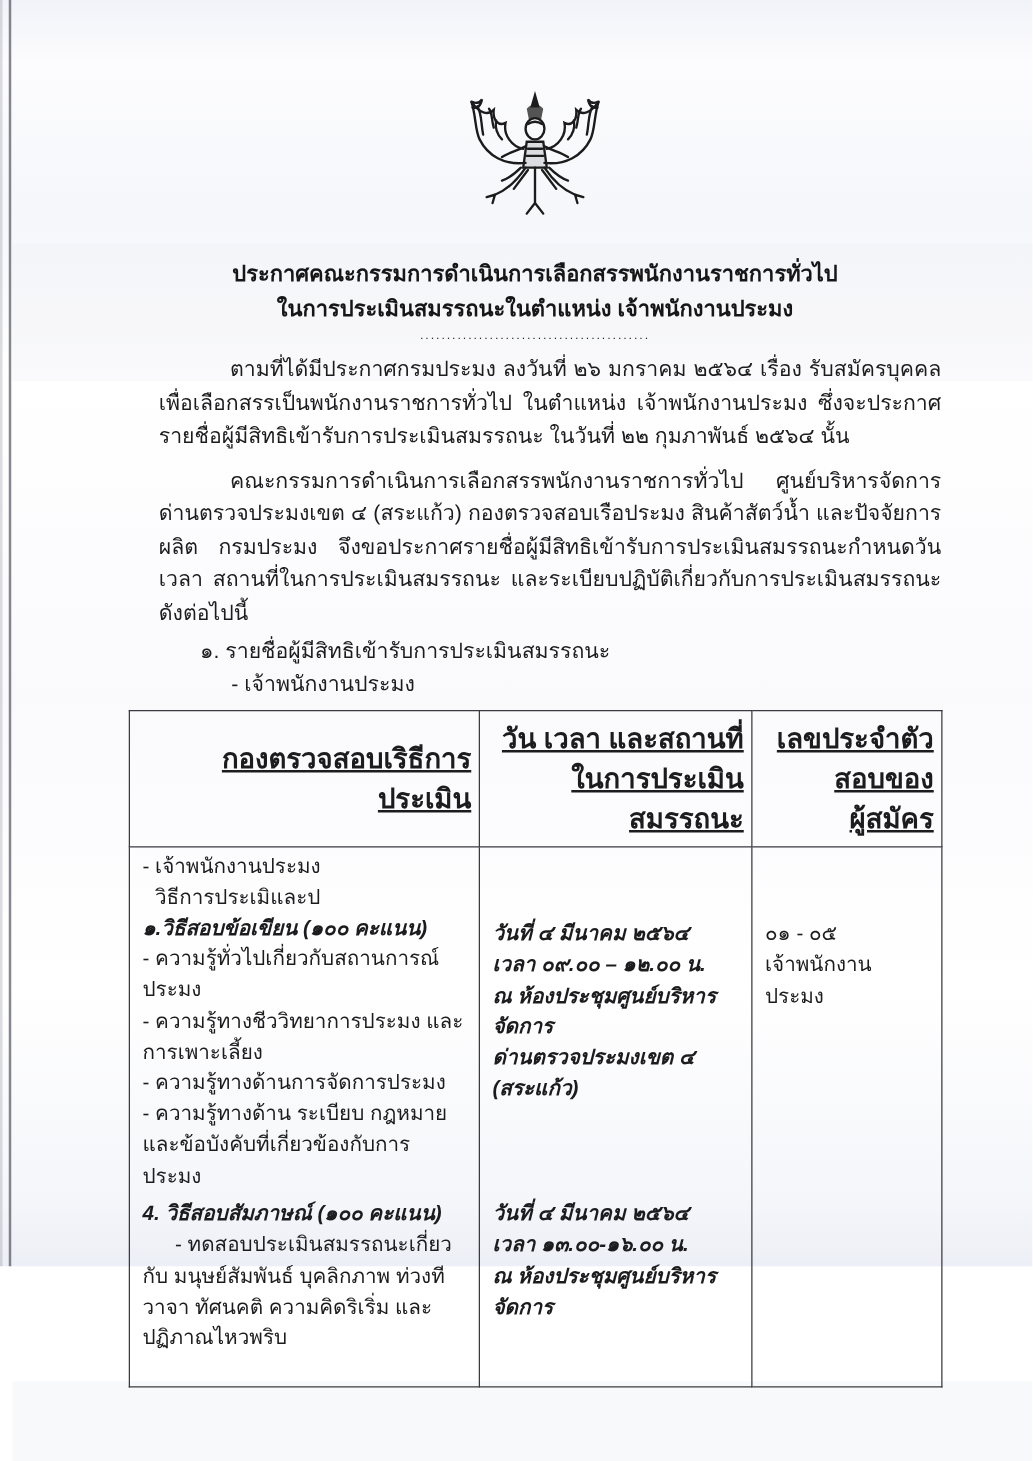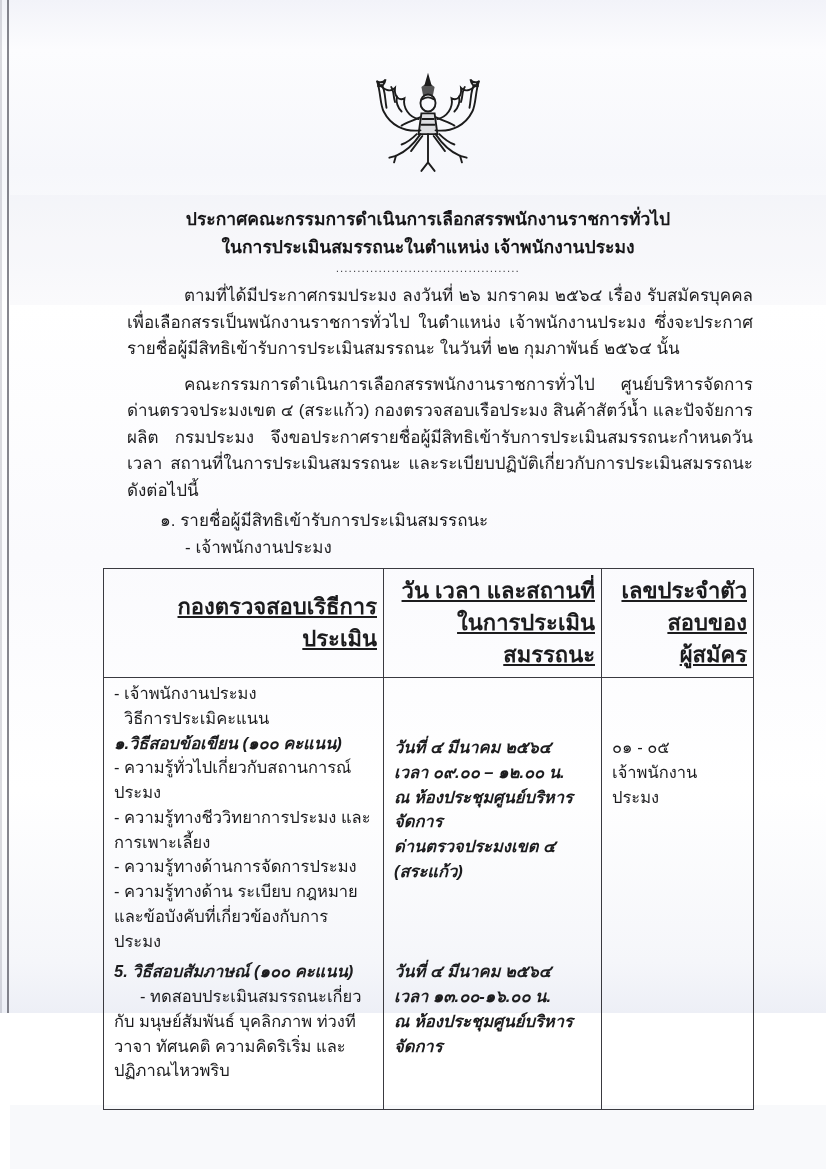--- a/index.html
+++ b/index.html
@@ -118,21 +118,21 @@
           <th>
             <span class="ln">เลขประจำตัวสอบของ</span>
             <span class="ln">ผู้สมัคร</span>
           </th>
         </tr>
       </thead>
       <tbody>
         <tr class="rowA">
           <td>
             <div>- เจ้าพนักงานประมง</div>
-            <div class="indent10">วิธีการประเมิคะแนน</div>
+            <div class="indent10">วิธีการประเมิและป</div>
             <div class="bold">๑.วิธีสอบข้อเขียน (๑๐๐ คะแนน)</div>
             <div>- ความรู้ทั่วไปเกี่ยวกับสถานการณ์ประมง</div>
             <div>- ความรู้ทางชีววิทยาการประมง และการเพาะเลี้ยง</div>
             <div>- ความรู้ทางด้านการจัดการประมง</div>
             <div>- ความรู้ทางด้าน ระเบียบ กฎหมาย และข้อบังคับที่เกี่ยวข้องกับการประมง</div>
           </td>
           <td>
             <div class="cell-pad-top bold">
               <span class="ln">วันที่ ๔ มีนาคม ๒๕๖๔</span>
               <span class="ln">เวลา ๐๙.๐๐ – ๑๒.๐๐ น.</span>
@@ -142,21 +142,21 @@
           </td>
           <td>
             <div class="cell-pad-top">
               <span class="ln">๐๑ - ๐๕</span>
               <span class="ln">เจ้าพนักงานประมง</span>
             </div>
           </td>
         </tr>
         <tr class="rowB">
           <td>
-            <div class="bold">5. วิธีสอบสัมภาษณ์ (๑๐๐ คะแนน)</div>
+            <div class="bold">4. วิธีสอบสัมภาษณ์ (๑๐๐ คะแนน)</div>
             <div class="interview-desc">- ทดสอบประเมินสมรรถนะเกี่ยวกับ มนุษย์สัมพันธ์ บุคลิกภาพ ท่วงทีวาจา ทัศนคติ ความคิดริเริ่ม และปฏิภาณไหวพริบ</div>
           </td>
           <td>
             <div class="bold">
               <span class="ln">วันที่ ๔ มีนาคม ๒๕๖๔</span>
               <span class="ln">เวลา ๑๓.๐๐-๑๖.๐๐ น.</span>
               <span class="ln">ณ ห้องประชุมศูนย์บริหารจัดการ</span>
 
             </div>
           </td>

